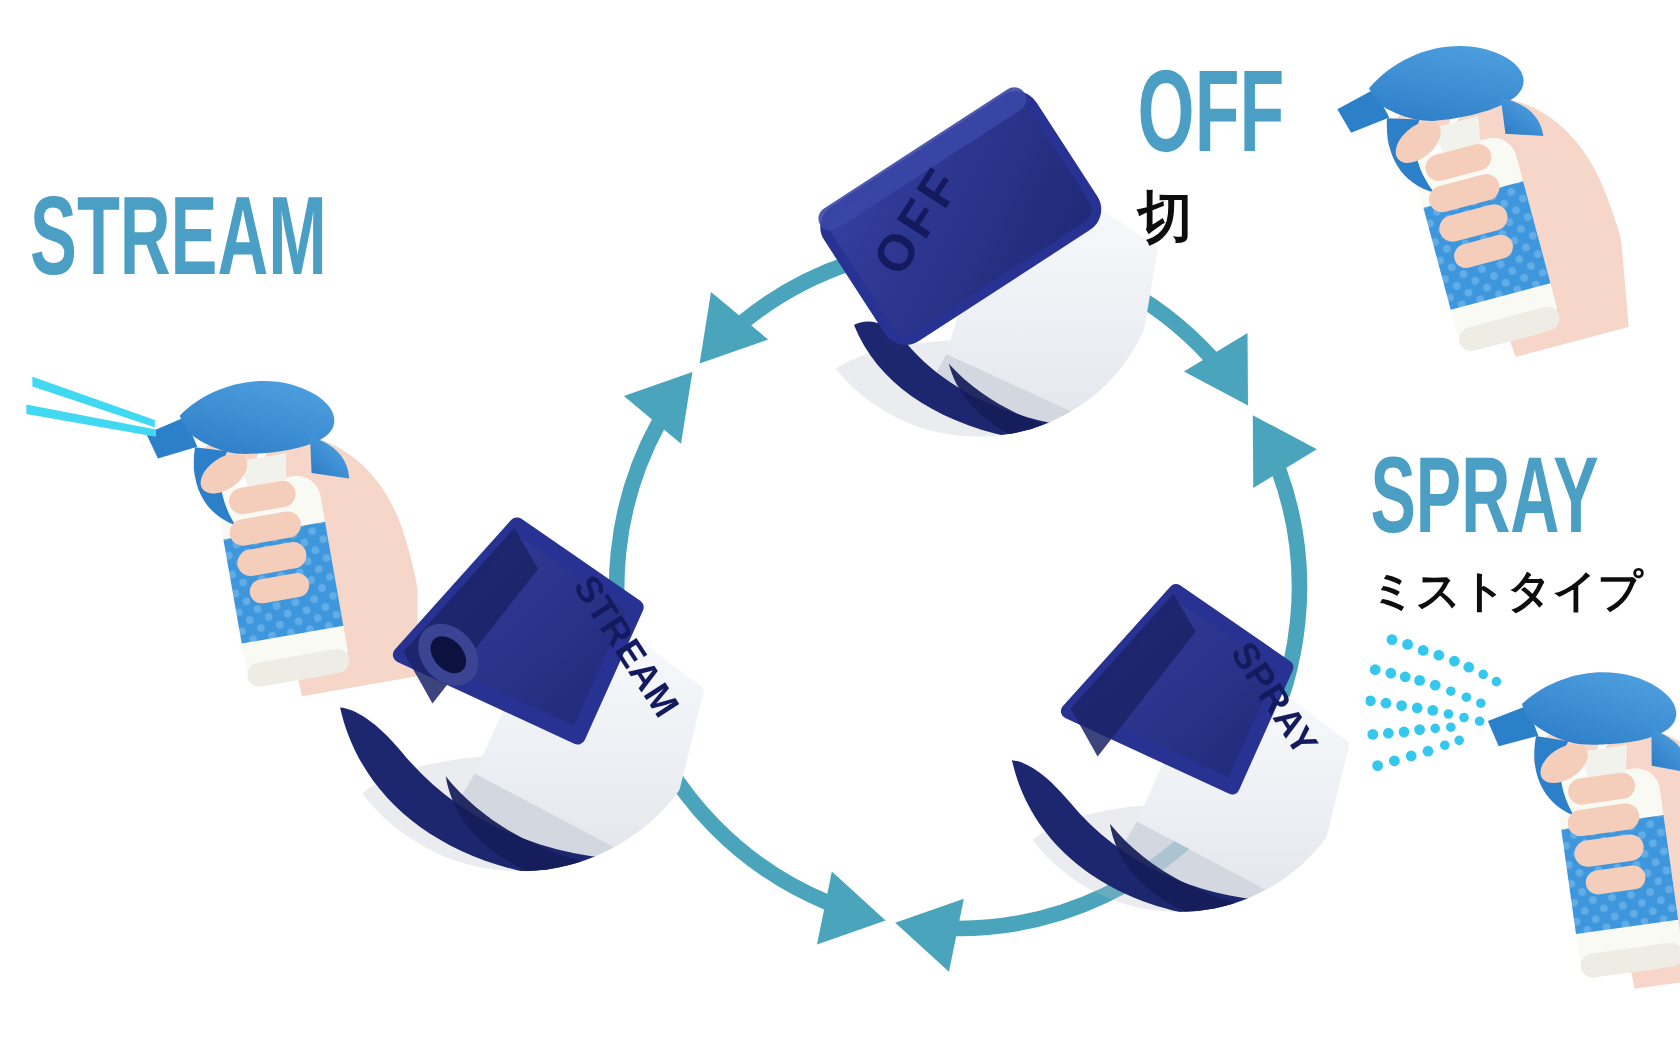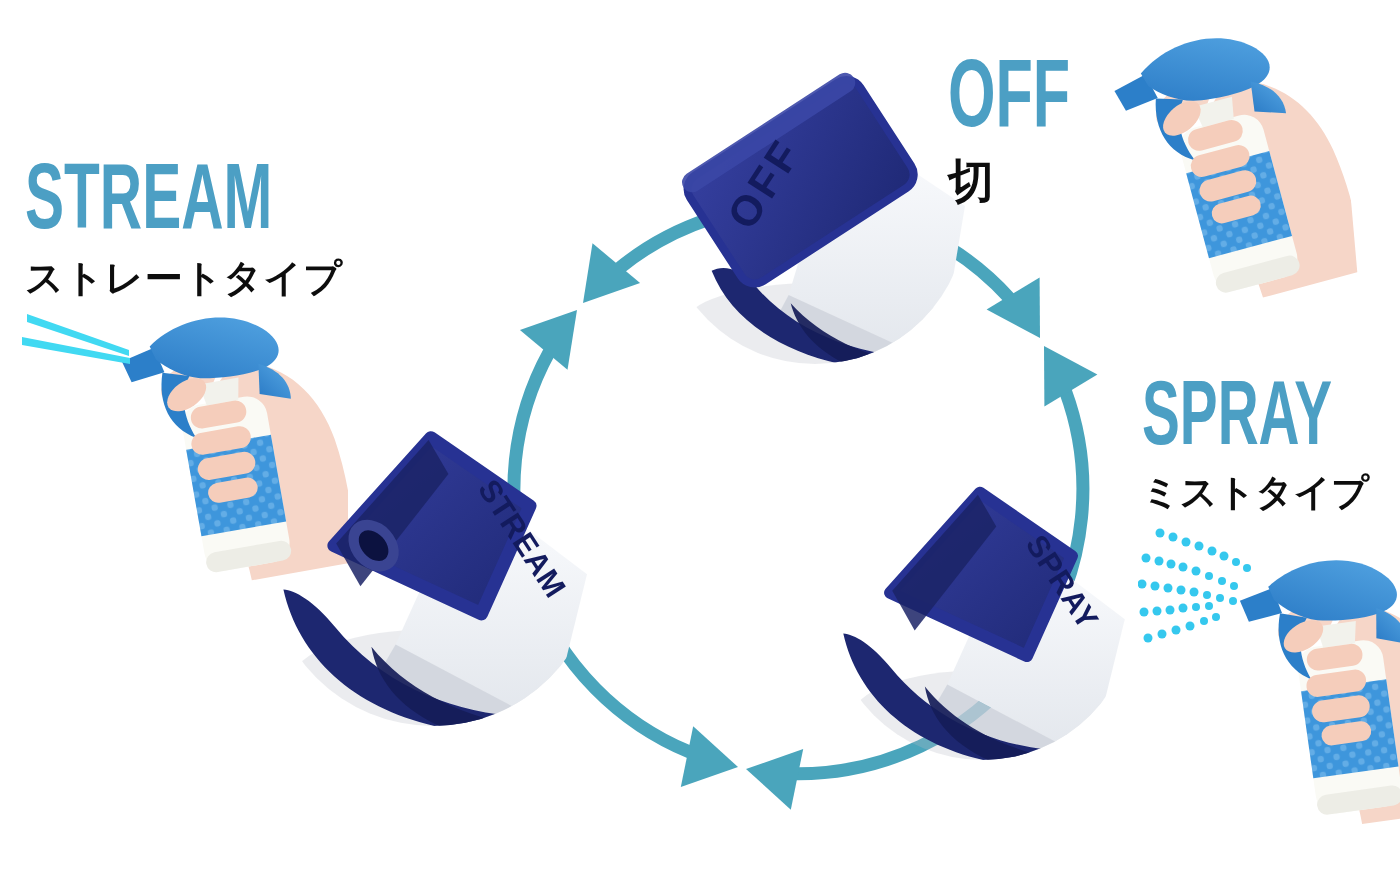--- a/index.html
+++ b/index.html
@@ -208,21 +208,20 @@
       <path fill="#1D2770" d="M 14 176 C 30 248, 96 298, 190 306 C 222 308, 246 302, 256 291 C 186 295, 110 270, 61 210 C 41 186, 25 177, 14 176 Z"></path>
       <path fill="#151C58" opacity="0.92" d="M 94 228 C 128 270, 180 293, 236 301 L 158 301 C 118 283, 99 257, 94 228 Z"></path>
       <path d="M 148 38 L 238 100 L 194 198 L 60 136 Z" fill="url(#capGrad)" stroke="#273293" stroke-width="12" stroke-linejoin="round"></path>
       <path d="M 146 40 L 62 134 L 84 173 L 164 71 Z" fill="#1B2366" opacity="0.85"></path>
       <text class="nozzle-label" transform="translate(192 88) rotate(57)" font-size="30" letter-spacing="0.5">SPRAY</text>
     </svg>
   </div>
 
   <div id="label-stream" class="label-block">
     <div><span class="title">STREAM</span></div>
-    <div class="subtitle">ストレートタイプ</div>
   </div>
 
   <div id="label-off" class="label-block">
     <div><span class="title">OFF</span></div>
     <div class="subtitle">切</div>
   </div>
 
   <div id="label-spray" class="label-block">
     <div><span class="title">SPRAY</span></div>
     <div class="subtitle">ミストタイプ</div>

